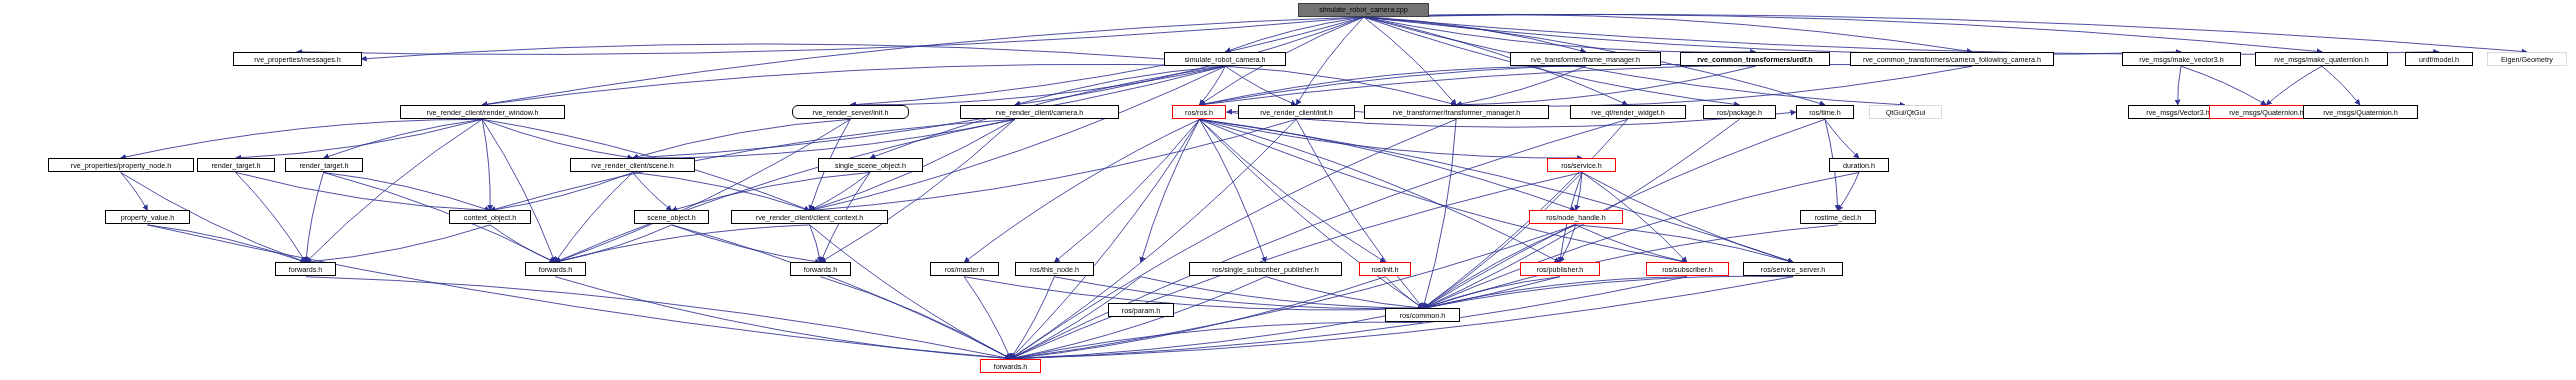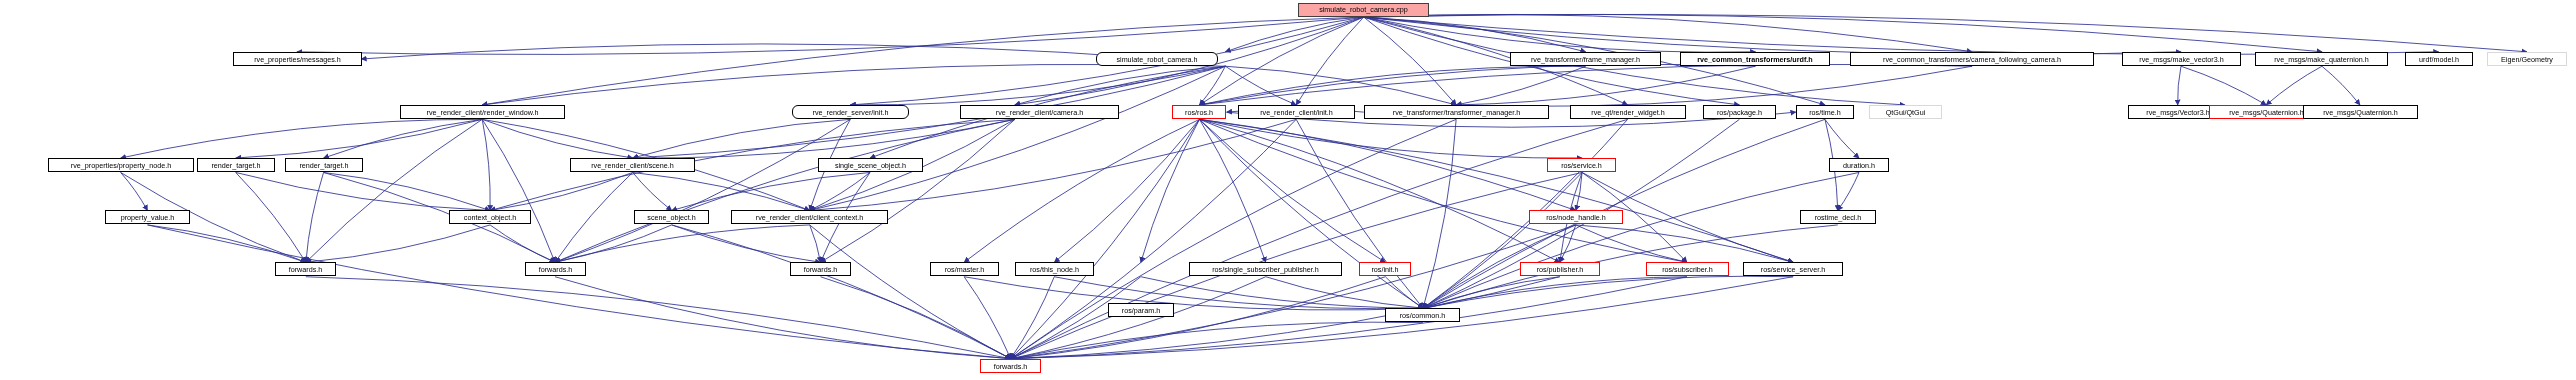--- a/index.html
+++ b/index.html
@@ -28,21 +28,21 @@
     border:0.7px solid #000000;
     background:#ffffff;
     color:#000000;
     font-size:7.2px;
     line-height:7.2px;
     white-space:nowrap;
     letter-spacing:0px;
     z-index:5;
   }
   .node.root{
-    background:#fca5a5;
+    background:#737373;
     border:0.7px solid #404040;
   }
   .node.red{
     border:0.7px solid #ff0000;
   }
   .node.faint{
     border:0.7px solid #d9d9d9;
   }
   .node .label{
     padding:0 3.3px;
@@ -200,30 +200,30 @@
         <path d="M 2170.5 492 Q 1853.0 484.9 1541.5 547" marker-end="url(#arrow)"></path>
       </g>
   </svg>
   <div id="nodes">
       <div class="node root" style="left: 1298px; top: 2.6px; width: 131px;">
         <span class="label">simulate_robot_camera.cpp</span>
       </div>
       <div class="node" style="left: 233px; top: 52px; width: 129px;">
         <span class="label">rve_properties/messages.h</span>
       </div>
-      <div class="node" style="left: 1096px; top: 52px; width: 122px; border-radius: 6px;">
+      <div class="node" style="left: 1164px; top: 52px; width: 122px;">
         <span class="label">simulate_robot_camera.h</span>
       </div>
       <div class="node" style="left: 1510px; top: 52px; width: 151px;">
         <span class="label">rve_transformer/frame_manager.h</span>
       </div>
       <div class="node" style="left: 1680px; top: 52px; width: 150px; font-weight: bold;">
         <span class="label">rve_common_transformers/urdf.h</span>
       </div>
-      <div class="node" style="left: 1850px; top: 52px; width: 244px;">
+      <div class="node" style="left: 1850px; top: 52px; width: 204px;">
         <span class="label">rve_common_transformers/camera_following_camera.h</span>
       </div>
       <div class="node" style="left: 2122px; top: 52px; width: 119px;">
         <span class="label">rve_msgs/make_vector3.h</span>
       </div>
       <div class="node" style="left: 2255px; top: 52px; width: 133px;">
         <span class="label">rve_msgs/make_quaternion.h</span>
       </div>
       <div class="node" style="left: 2405px; top: 52px; width: 68px;">
         <span class="label">urdf/model.h</span>

